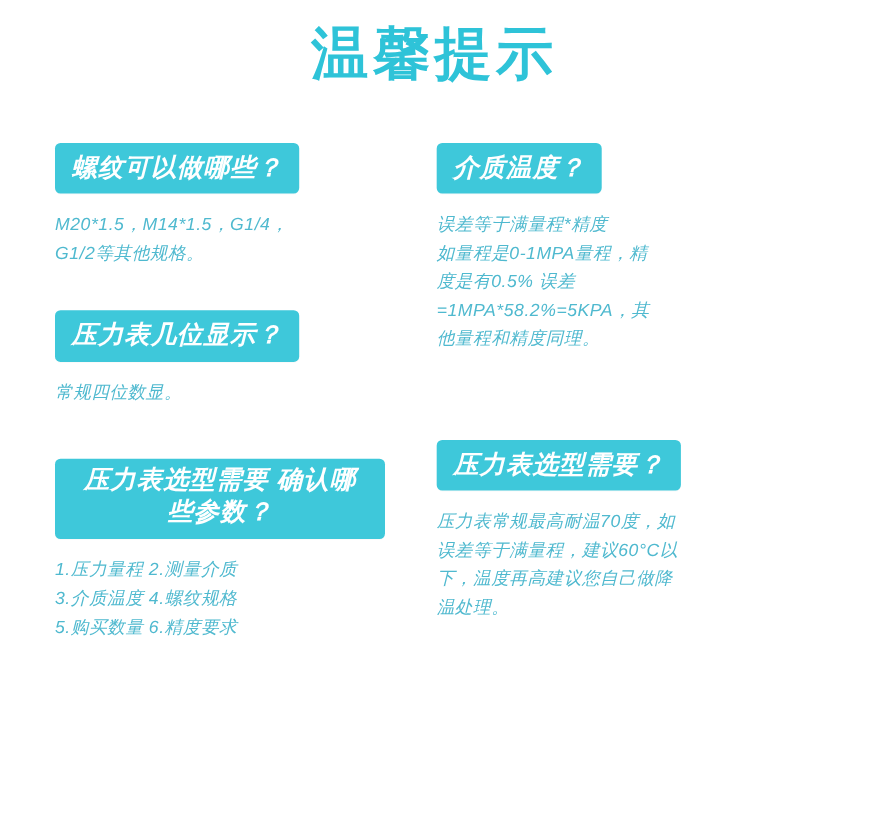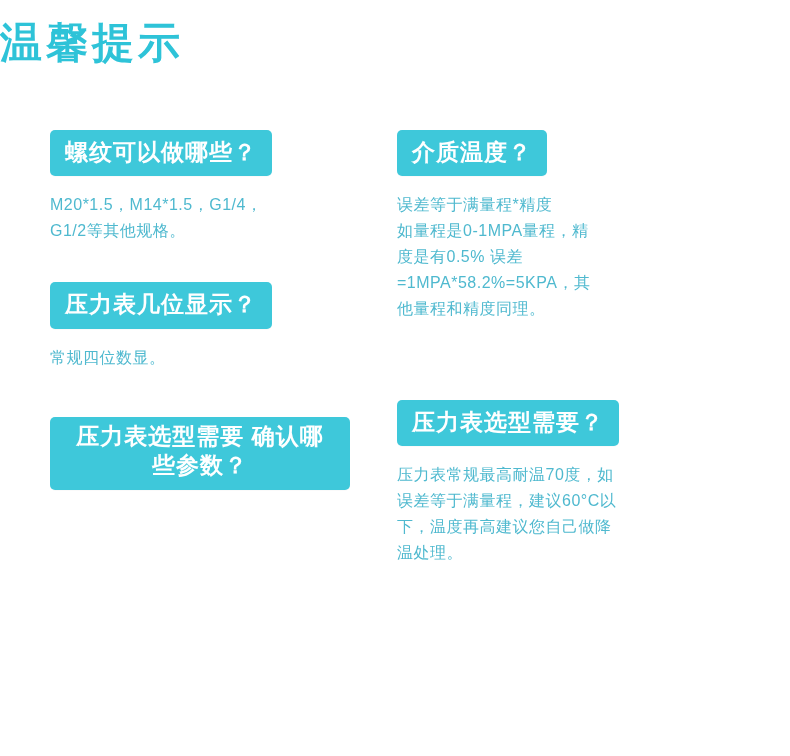--- a/index.html
+++ b/index.html
@@ -15,39 +15,40 @@
     position: relative;
     overflow: hidden;
   }
   .page {
     position: relative;
     width: 790px;
     height: 756px;
     box-sizing: border-box;
   }
   .page-title {
-    text-align: left;
+    text-align: center;
     color: #2ec3d8;
-    font-size: 42px;
+    font-size: 52px;
     font-weight: bold;
     letter-spacing: 4px;
     padding-top: 16px;
     line-height: 1.3;
     margin: 0;
   }
   .columns {
     position: absolute;
     top: 130px;
     left: 0;
     width: 790px;
     display: flex;
     flex-direction: row;
   }
   .col {
     box-sizing: border-box;
+    font-style: italic;
   }
   .col-left {
     width: 350px;
     padding-left: 50px;
   }
   .col-right {
     width: 440px;
     padding-left: 47px;
   }
   .qa-block {
@@ -104,20 +105,23 @@
       <div class="qa-block">
         <div class="qa-tag">压力表几位显示？</div>
         <p class="qa-body">常规四位数显。</p>
       </div>
 
       <div class="spacer-2"></div>
 
       <div class="qa-block">
         <div class="qa-tag two-line">压力表选型需要
 确认哪些参数？</div>
+        <p class="qa-body">1.压力量程  2.测量介质
+3.介质温度  4.螺纹规格
+5.购买数量  6.精度要求</p>
       </div>
 
     </div>
 
     <div class="col col-right">
 
       <div class="qa-block">
         <div class="qa-tag">介质温度？</div>
         <p class="qa-body">误差等于满量程*精度
 如量程是0-1MPA量程，精

